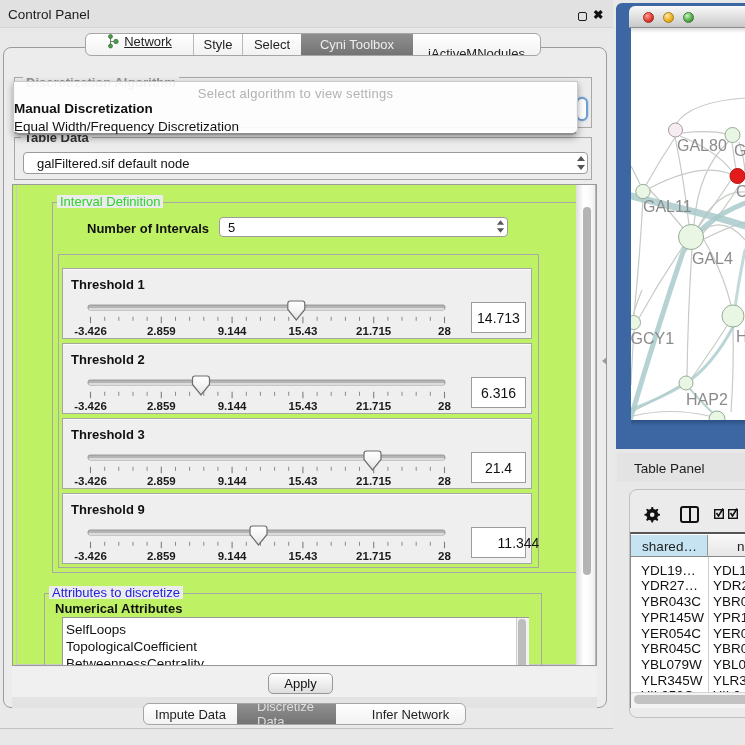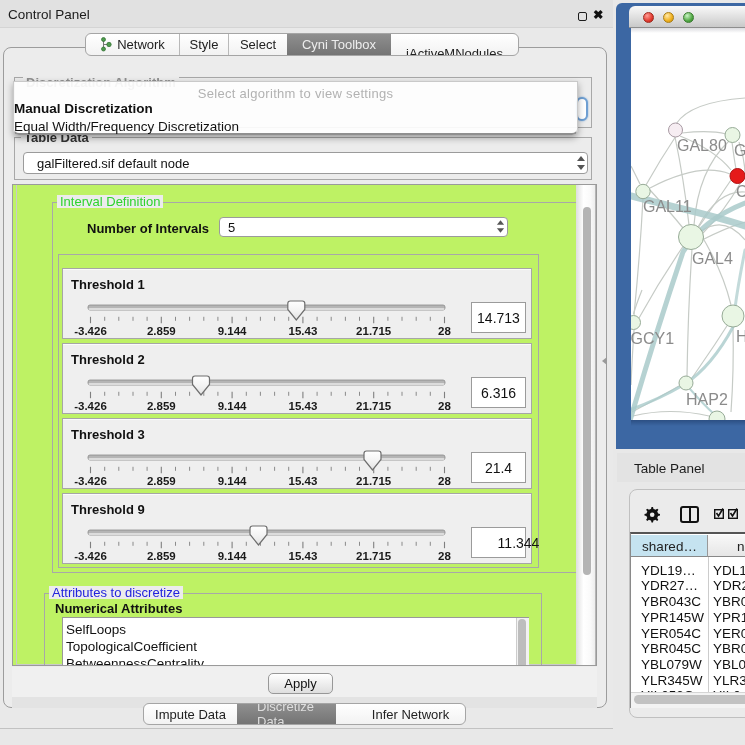--- a/index.html
+++ b/index.html
@@ -13,33 +13,33 @@
 
 <div class="abs" style="left:0;top:0;width:613px;height:729px;background:#e9e9e9;border-bottom:1px solid #c2c2c2;"></div>
 <div class="abs" style="left:0;top:0;width:613px;height:28px;background:#e1e1e1;border-bottom:1px solid #d4d4d4;"></div>
 <div class="abs" style="left:8px;top:7px;font-size:13.5px;color:#1c1c1c;">Control Panel</div>
 <div class="abs" style="left:578px;top:12px;width:9px;height:9px;border:1.5px solid #1c1c1c;border-radius:2px;"></div>
 <div class="abs" style="left:593px;top:7px;font-size:12.5px;font-weight:bold;color:#111;">✖</div>
 
 <div class="abs" style="left:3px;top:47px;width:604px;height:661px;background:#ececec;border:1px solid #9c9c9c;border-radius:8px;"></div>
 
 <div class="abs" style="left:85px;top:33px;height:23px;display:flex;border:1px solid #a5a5a5;border-radius:6px;overflow:hidden;background:linear-gradient(#ffffff,#f2f2f2);font-size:13px;color:#222;">
-  <div style="width:94px;display:flex;align-items:center;justify-content:center;border-right:1px solid #b9b9b9;">
+  <div style="width:108px;display:flex;align-items:flex-start;justify-content:center;border-right:1px solid #b9b9b9;text-decoration:underline;">
     <svg width="13" height="15" viewBox="0 0 13 15" style="margin-right:4px;">
       <line x1="3.5" y1="3" x2="3.5" y2="12" stroke="#777" stroke-width="1"></line>
       <line x1="3.5" y1="7.5" x2="8" y2="7.5" stroke="#777" stroke-width="1"></line>
       <circle cx="3.5" cy="2.5" r="2" fill="#4e9b4e" stroke="#2e6b2e" stroke-width="0.7"></circle>
       <circle cx="9" cy="7.5" r="2.2" fill="#4e9b4e" stroke="#2e6b2e" stroke-width="0.7"></circle>
       <circle cx="3.5" cy="12" r="2" fill="#4e9b4e" stroke="#2e6b2e" stroke-width="0.7"></circle>
     </svg>
     <span>Network</span>
   </div>
   <div style="width:49px;display:flex;align-items:center;justify-content:center;border-right:1px solid #b9b9b9;">Style</div>
   <div style="width:58px;display:flex;align-items:center;justify-content:center;">Select</div>
-  <div style="width:104px;display:flex;align-items:center;justify-content:center;background:linear-gradient(#8f8f8f,#747474);color:#ededed;">Cyni Toolbox</div>
+  <div style="width:112px;display:flex;align-items:center;justify-content:center;background:linear-gradient(#8f8f8f,#747474);color:#ededed;">Cyni Toolbox</div>
   <div style="width:127px;display:flex;align-items:center;justify-content:center;margin-top:17px;">jActiveMNodules</div>
 </div>
 
 <div class="abs" style="left:14px;top:77px;width:578px;height:51px;border:1px solid #a8a8a8;"></div>
 <div class="grouplabel" style="left:23px;top:76px;font-size:13px;font-weight:bold;color:#8f8f8f;">Discretization Algorithm</div>
 <div class="abs" style="left:576px;top:97px;width:12px;height:24px;border:2px solid #6f9fd2;border-radius:6px;background:#fff;box-shadow:0 0 2px #7aa8d8;"></div>
 
 <div class="abs" style="left:14px;top:137px;width:578px;height:43px;border:1px solid #a8a8a8;"></div>
 <div class="grouplabel" style="left:21px;top:131px;font-size:13px;font-weight:600;color:#333;">Table Data</div>
 <div class="abs" style="left:23px;top:152px;width:565px;height:22px;background:#fff;border:1px solid #9b9b9b;border-radius:4px;"></div>

